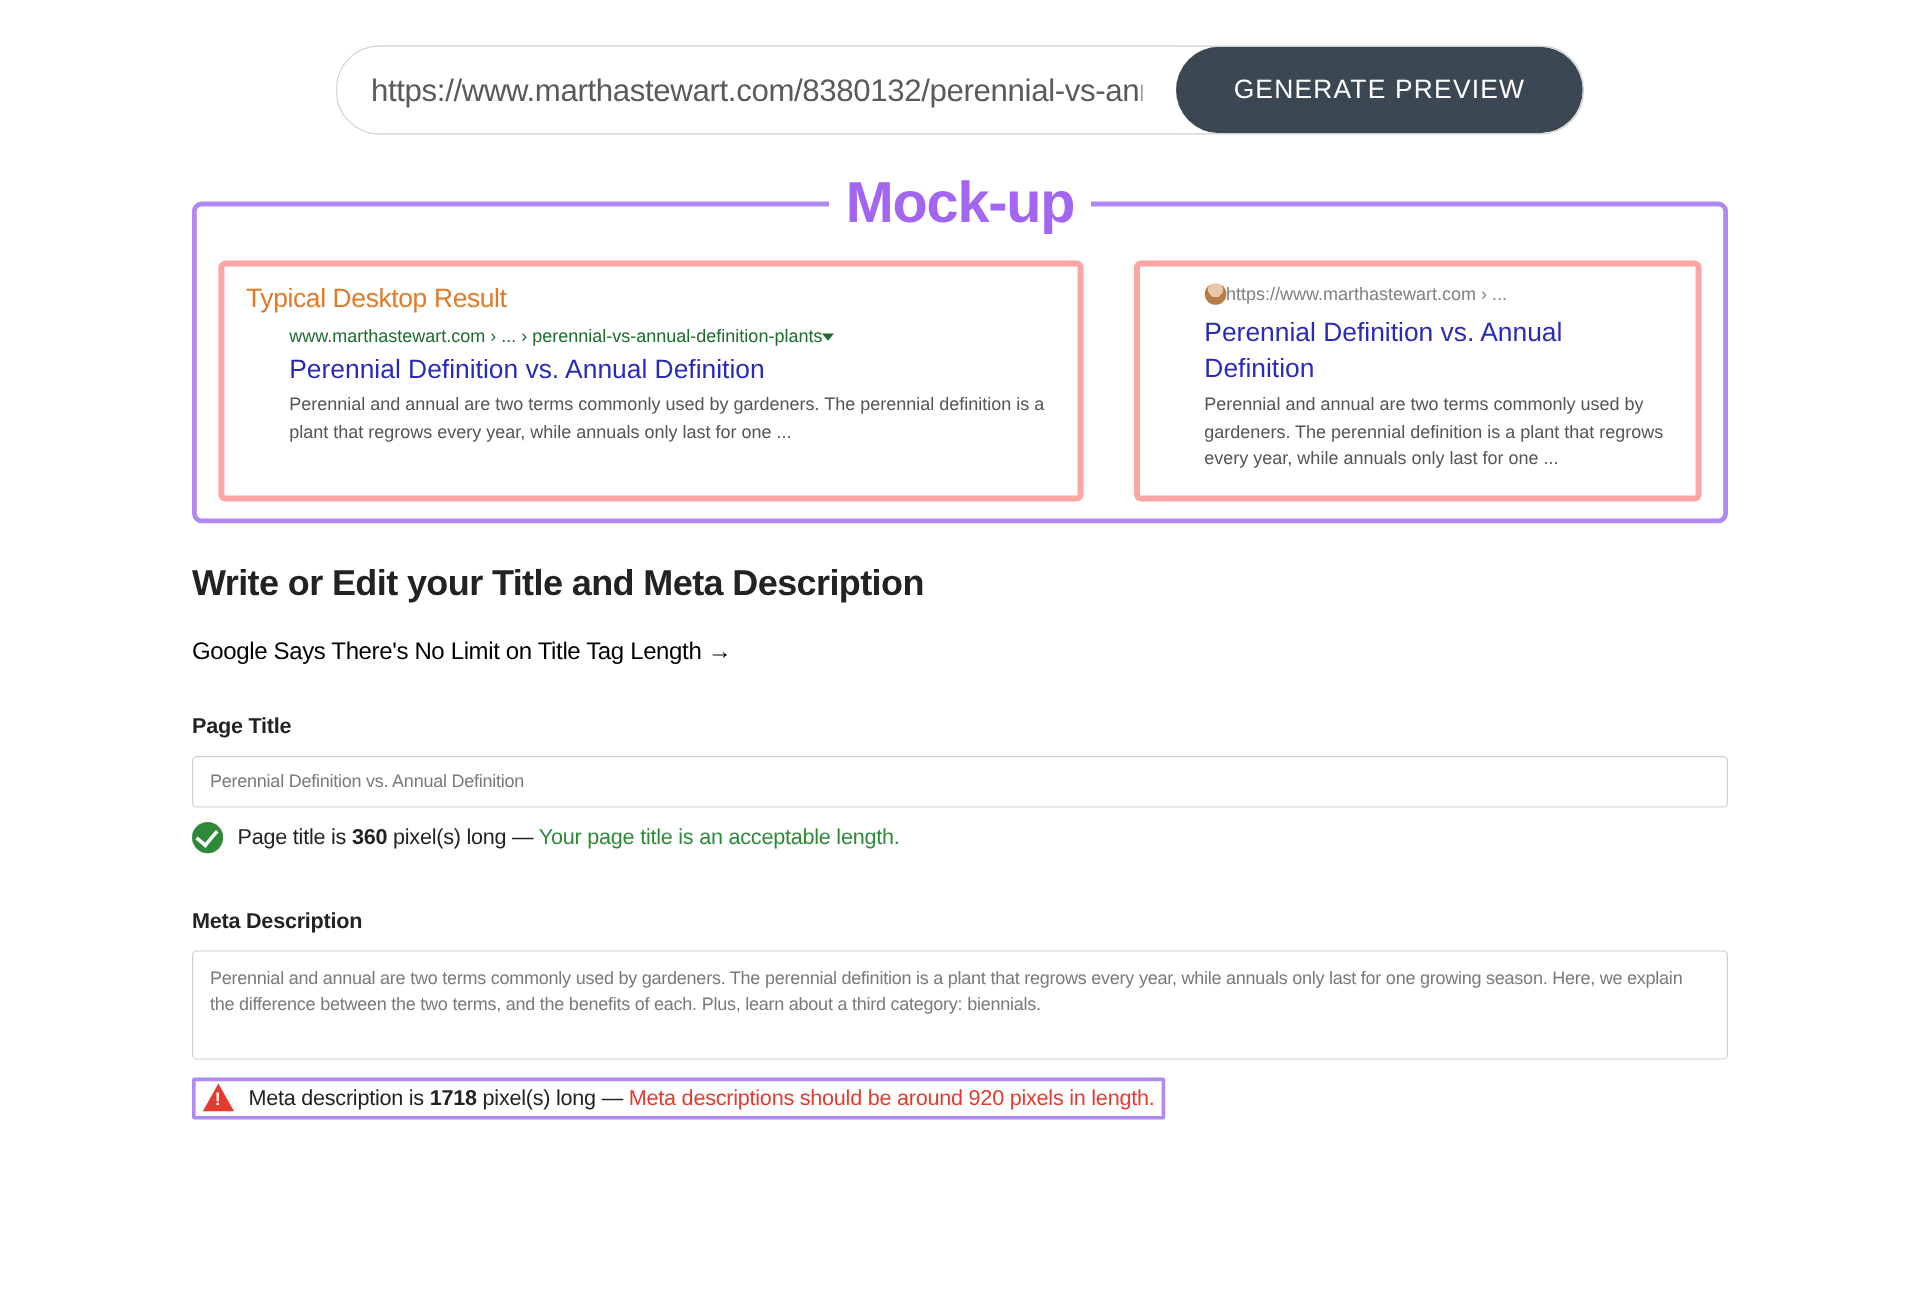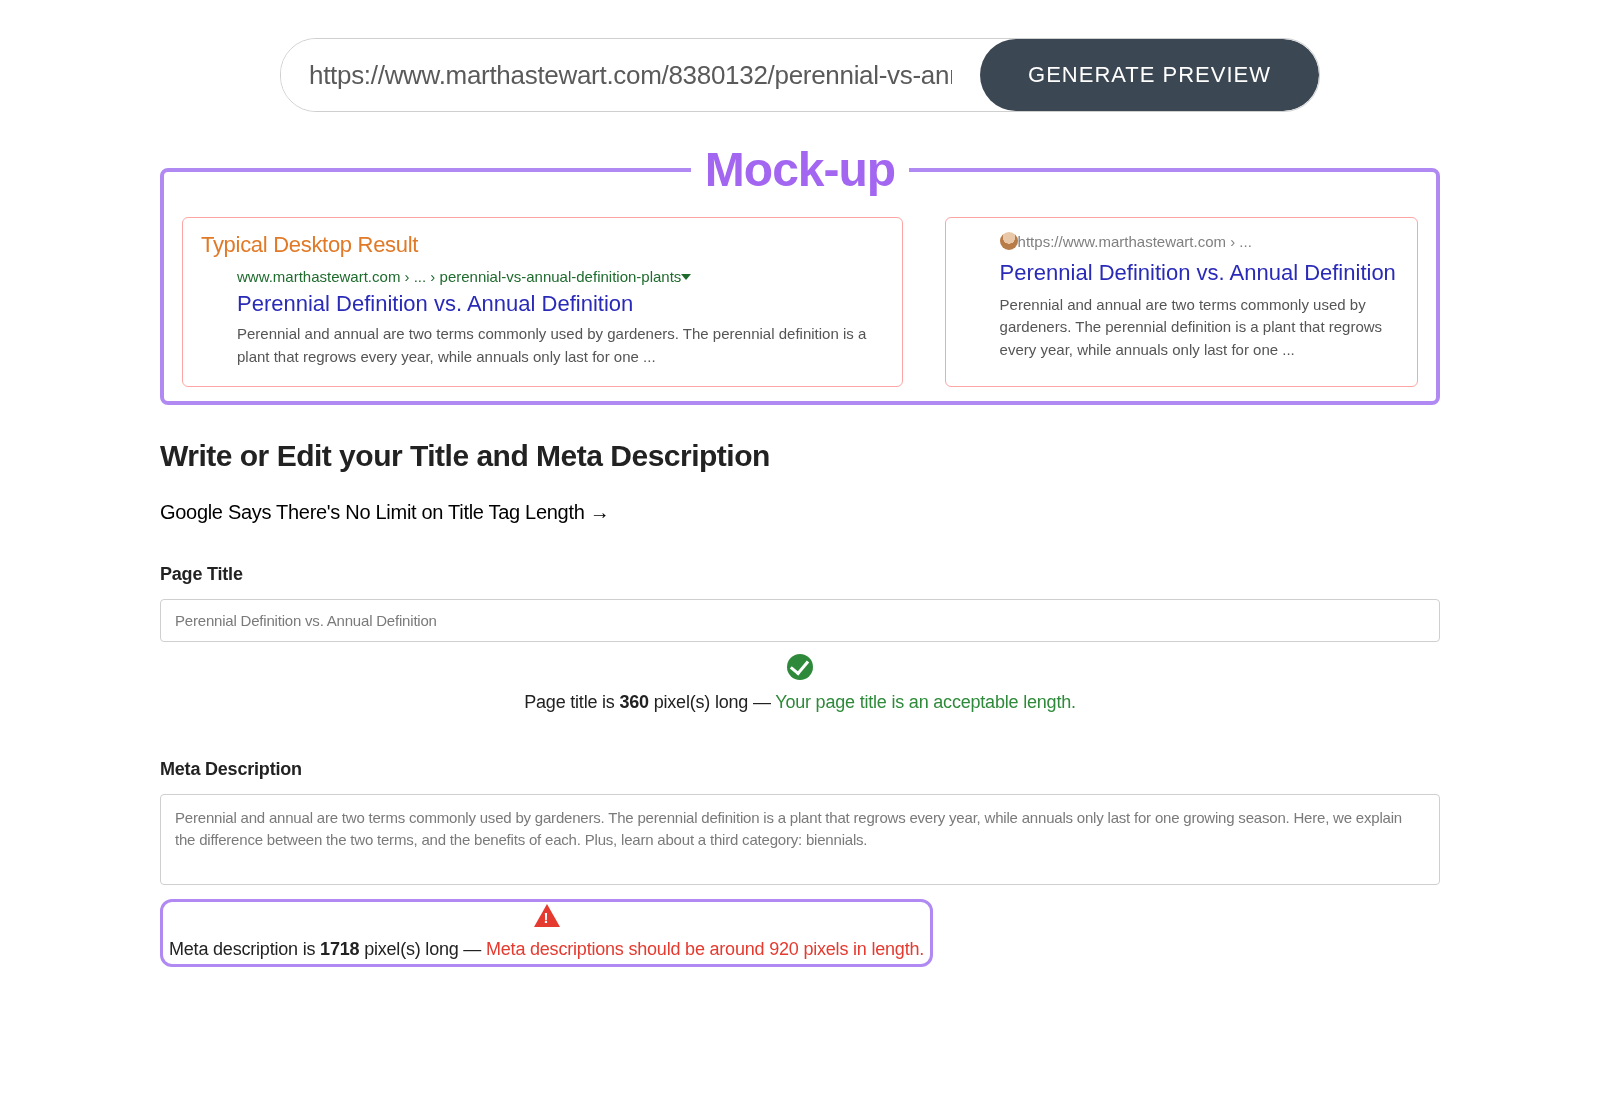--- a/index.html
+++ b/index.html
@@ -57,21 +57,21 @@
     padding: 0 14px;
     color: #a366f0;
     font-size: 48px;
     font-weight: 700;
     background: #fff;
     margin: 0 auto;
     letter-spacing: -1px;
   }
   .mock-row { display: flex; gap: 42px; }
   .card {
-    border: 1px solid #fca5a5;
+    border: 5px solid #fca5a5;
     border-radius: 6px;
     padding: 14px 18px 18px;
   }
   .card.desktop { flex: 1 1 58%; }
   .card.mobile { flex: 1 1 38%; }
   .card-h {
     color: #e17926;
     font-size: 22px;
     font-weight: 500;
     margin-bottom: 10px;
@@ -147,21 +147,20 @@
     outline: none;
   }
   .text-area { resize: none; line-height: 1.45; }
   .status-row {
     display: flex;
     align-items: center;
     gap: 12px;
     margin-top: 12px;
     font-size: 18px;
     letter-spacing: -0.2px;
-    flex-direction: column;
   }
   .status-row .msg-ok { color: #2e8a3a; }
   .status-row .msg-err { color: #e43a2f; }
   .status-row b { font-weight: 700; }
   .icon-check {
     width: 26px; height: 26px; border-radius: 50%;
     background: #2e8a3a; position: relative; flex: 0 0 26px;
   }
   .icon-check::after {
     content: ""; position: absolute; left: 7px; top: 3px;
@@ -176,21 +175,21 @@
     border-bottom: 23px solid #e43a2f;
     margin-top: -2px;
   }
   .icon-warn::after {
     content: "!"; position: absolute; left: -3px; top: 5px;
     color: #fff; font-weight: 700; font-size: 15px;
   }
   .gap-lg { margin-top: 46px; }
   .highlight-box {
     border: 3px solid #b08af2;
-    border-radius: 12px;
+    border-radius: 2px;
     padding: 4px 6px;
     margin-top: 10px;
     display: inline-flex;
   }
 </style>
 </head>
 <body>
 
 <div class="wrap">
 

